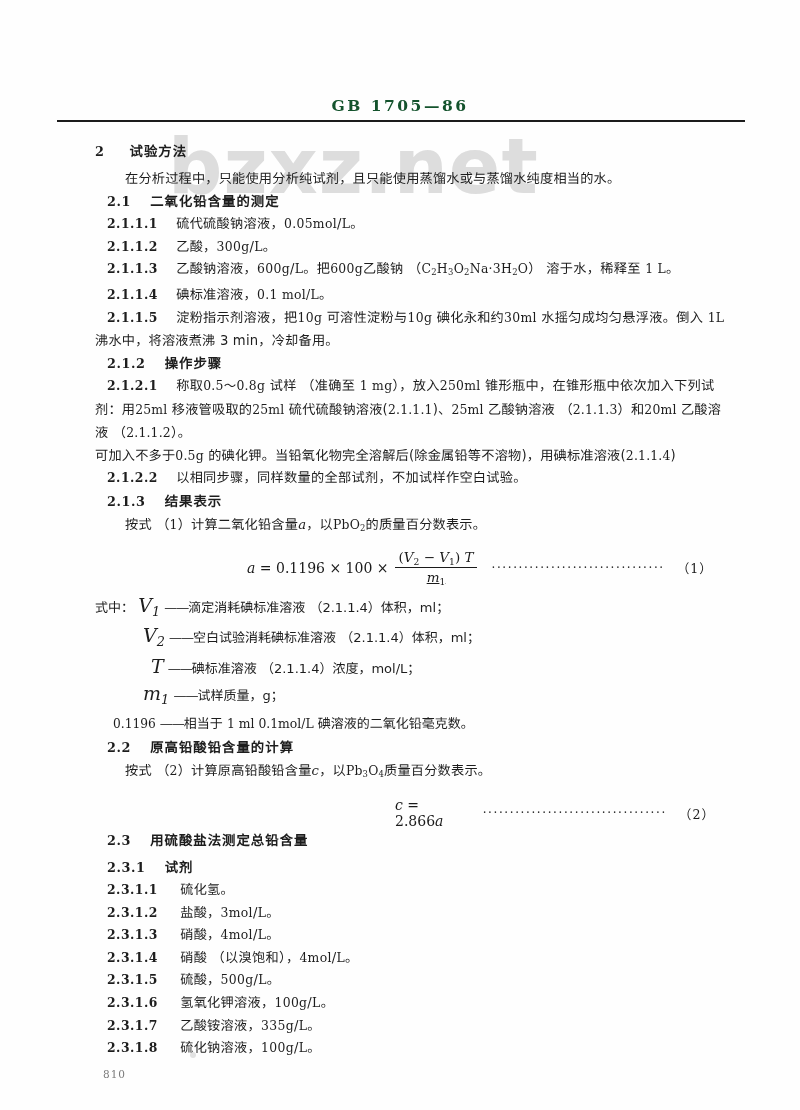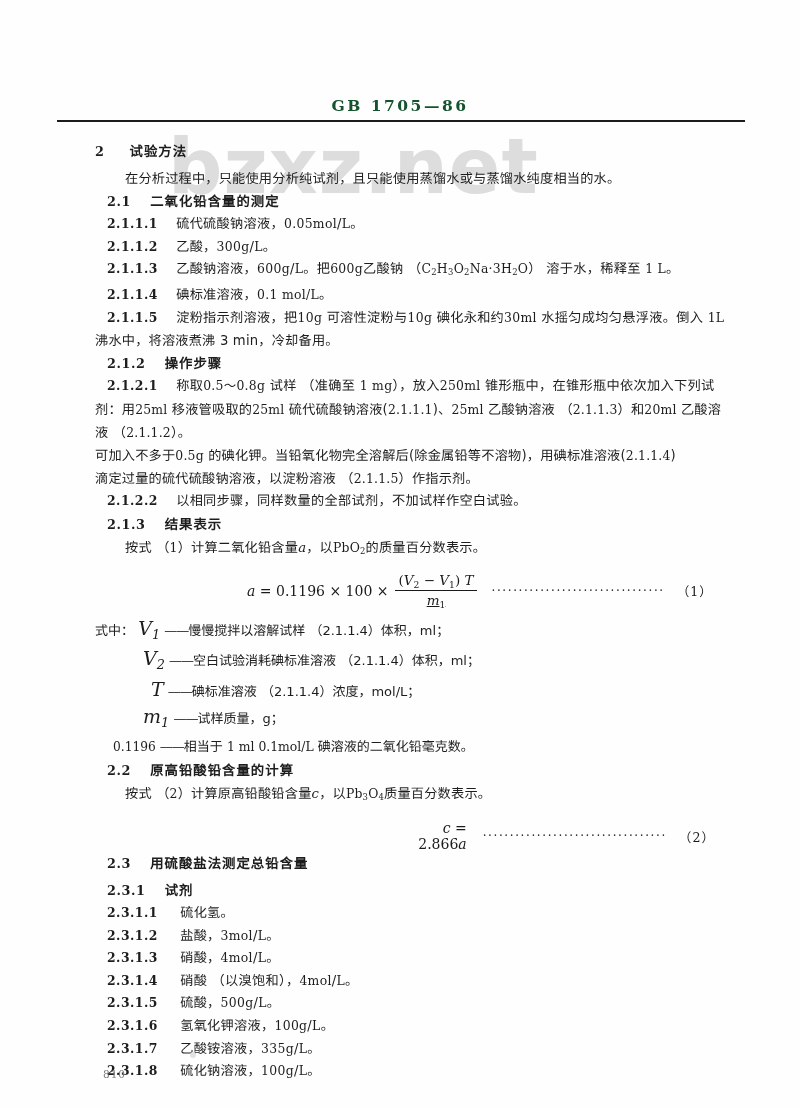--- a/index.html
+++ b/index.html
@@ -288,21 +288,20 @@
     </div>
 
     <div class="line item" style="padding-left:12px">
       <span class="lbl">2.1.2.1</span>
       <span style="display:inline-block;width:14px"></span><span class="txt cn">称取<span class="num">0.5～0.8g</span> 试样 （准确至 <span class="num">1 mg</span>），放入<span class="num">250ml</span> 锥形瓶中，在锥形瓶中依次加入下列试</span>
     </div>
     <div class="line para cn">剂：用<span class="num">25ml</span> 移液管吸取的<span class="num">25ml</span> 硫代硫酸钠溶液(<span class="num">2.1.1.1</span>)、<span class="num">25ml</span> 乙酸钠溶液 （<span class="num">2.1.1.3</span>）和<span class="num">20ml</span> 乙酸溶</div>
     <div class="line para cn">液 （<span class="num">2.1.1.2</span>）。</div>
 
     <div class="line para cn">可加入不多于<span class="num">0.5g</span> 的碘化钾。当铅氧化物完全溶解后(除金属铅等不溶物)，用碘标准溶液(<span class="num">2.1.1.4</span>)</div>
-    <div class="line para cn">滴定过量的硫代硫酸钠溶液，以淀粉溶液 （<span class="num">2.1.1.5</span>）作指示剂。</div>
 
     <div class="line item" style="padding-left:12px">
       <span class="lbl">2.1.2.2</span>
       <span style="display:inline-block;width:14px"></span><span class="txt cn">以相同步骤，同样数量的全部试剂，不加试样作空白试验。</span>
     </div>
 
     <div class="line h-sec" style="padding-left:12px">
       <span class="lbl">2.1.3</span>
       <span style="display:inline-block;width:14px"></span><span class="txt cn">结果表示</span>
     </div>
@@ -320,21 +319,21 @@
           <span class="bot"><i>m</i><sub>1</sub></span>
         </span>
         <span class="dots" style="margin-left:8px">································</span>
         <span class="eqnum" style="margin-left:8px">（1）</span>
       </div>
     </div>
 
     <div class="line varlist var-indent-a">
       <span class="cn">式中：</span>
       <span class="sym"><i>V</i><sub>1</sub></span>
-      <span class="dash">——</span><span class="cn">慢慢搅拌以溶解试样 （2.1.1.4）体积，ml；</span>
+      <span class="dash">——</span><span class="cn">滴定消耗碘标准溶液 （2.1.1.4）体积，ml；</span>
     </div>
     <div class="line varlist var-indent-b">
       <span class="sym"><i>V</i><sub>2</sub></span>
       <span class="dash">——</span><span class="cn">空白试验消耗碘标准溶液 （2.1.1.4）体积，ml；</span>
     </div>
     <div class="line varlist var-indent-c">
       <span class="sym"><i>T</i></span>
       <span class="dash">——</span><span class="cn">碘标准溶液 （2.1.1.4）浓度，mol/L；</span>
     </div>
     <div class="line varlist var-indent-d">
@@ -349,21 +348,21 @@
     <div class="line h-sec" style="padding-left:12px">
       <span class="lbl">2.2</span>
       <span style="display:inline-block;width:14px"></span><span class="txt cn">原高铅酸铅含量的计算</span>
     </div>
 
     <div class="line para cn" style="padding-left:30px">按式 （<span class="num">2</span>）计算原高铅酸铅含量<i>c</i>，以<span class="num">Pb<sub>3</sub>O<sub>4</sub></span>质量百分数表示。</div>
 
     <div class="gap-md"></div>
 
     <div class="formula-row" style="height:34px">
-      <div class="formula-inner" style="left:300px; top:2px;text-align:right;">
+      <div class="formula-inner" style="left:300px; top:2px;">
         <span><i>c</i> = 2.866<i>a</i></span>
         <span class="dots" style="margin-left:12px">··································</span>
         <span class="eqnum" style="margin-left:8px">（2）</span>
       </div>
     </div>
 
     <div class="line h-sec" style="padding-left:12px">
       <span class="lbl">2.3</span>
       <span style="display:inline-block;width:14px"></span><span class="txt cn">用硫酸盐法测定总铅含量</span>
     </div>

